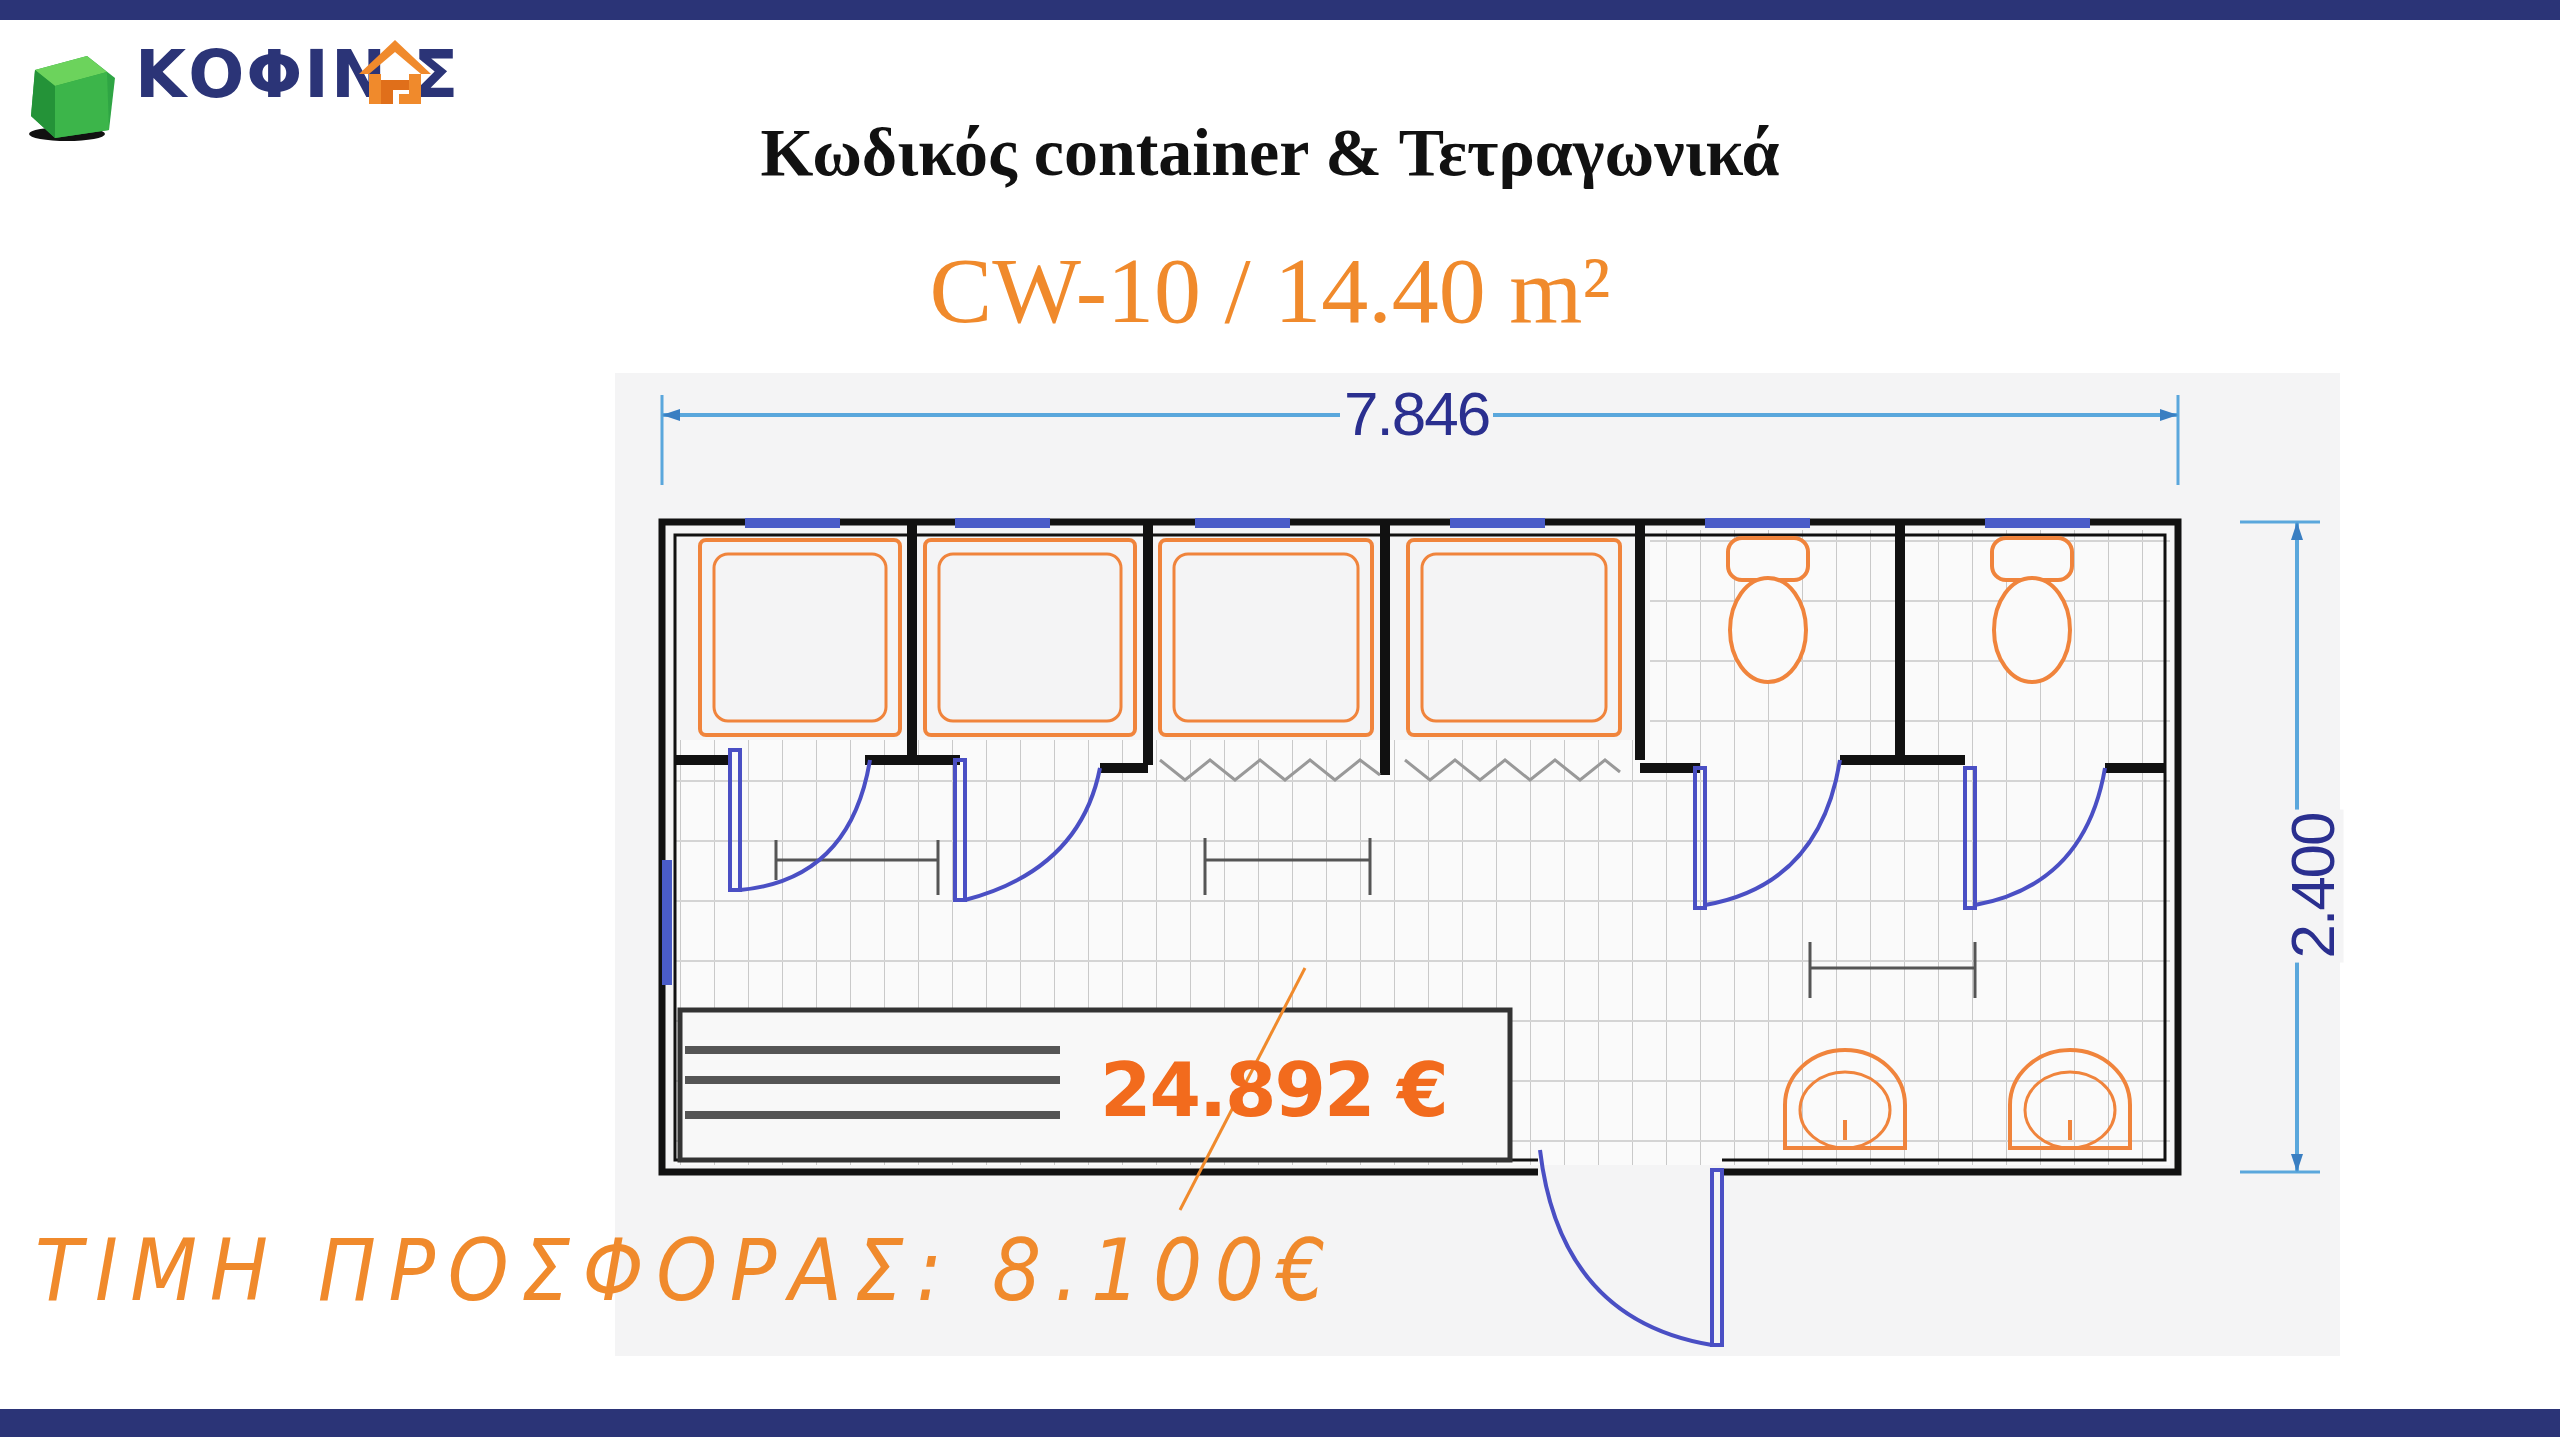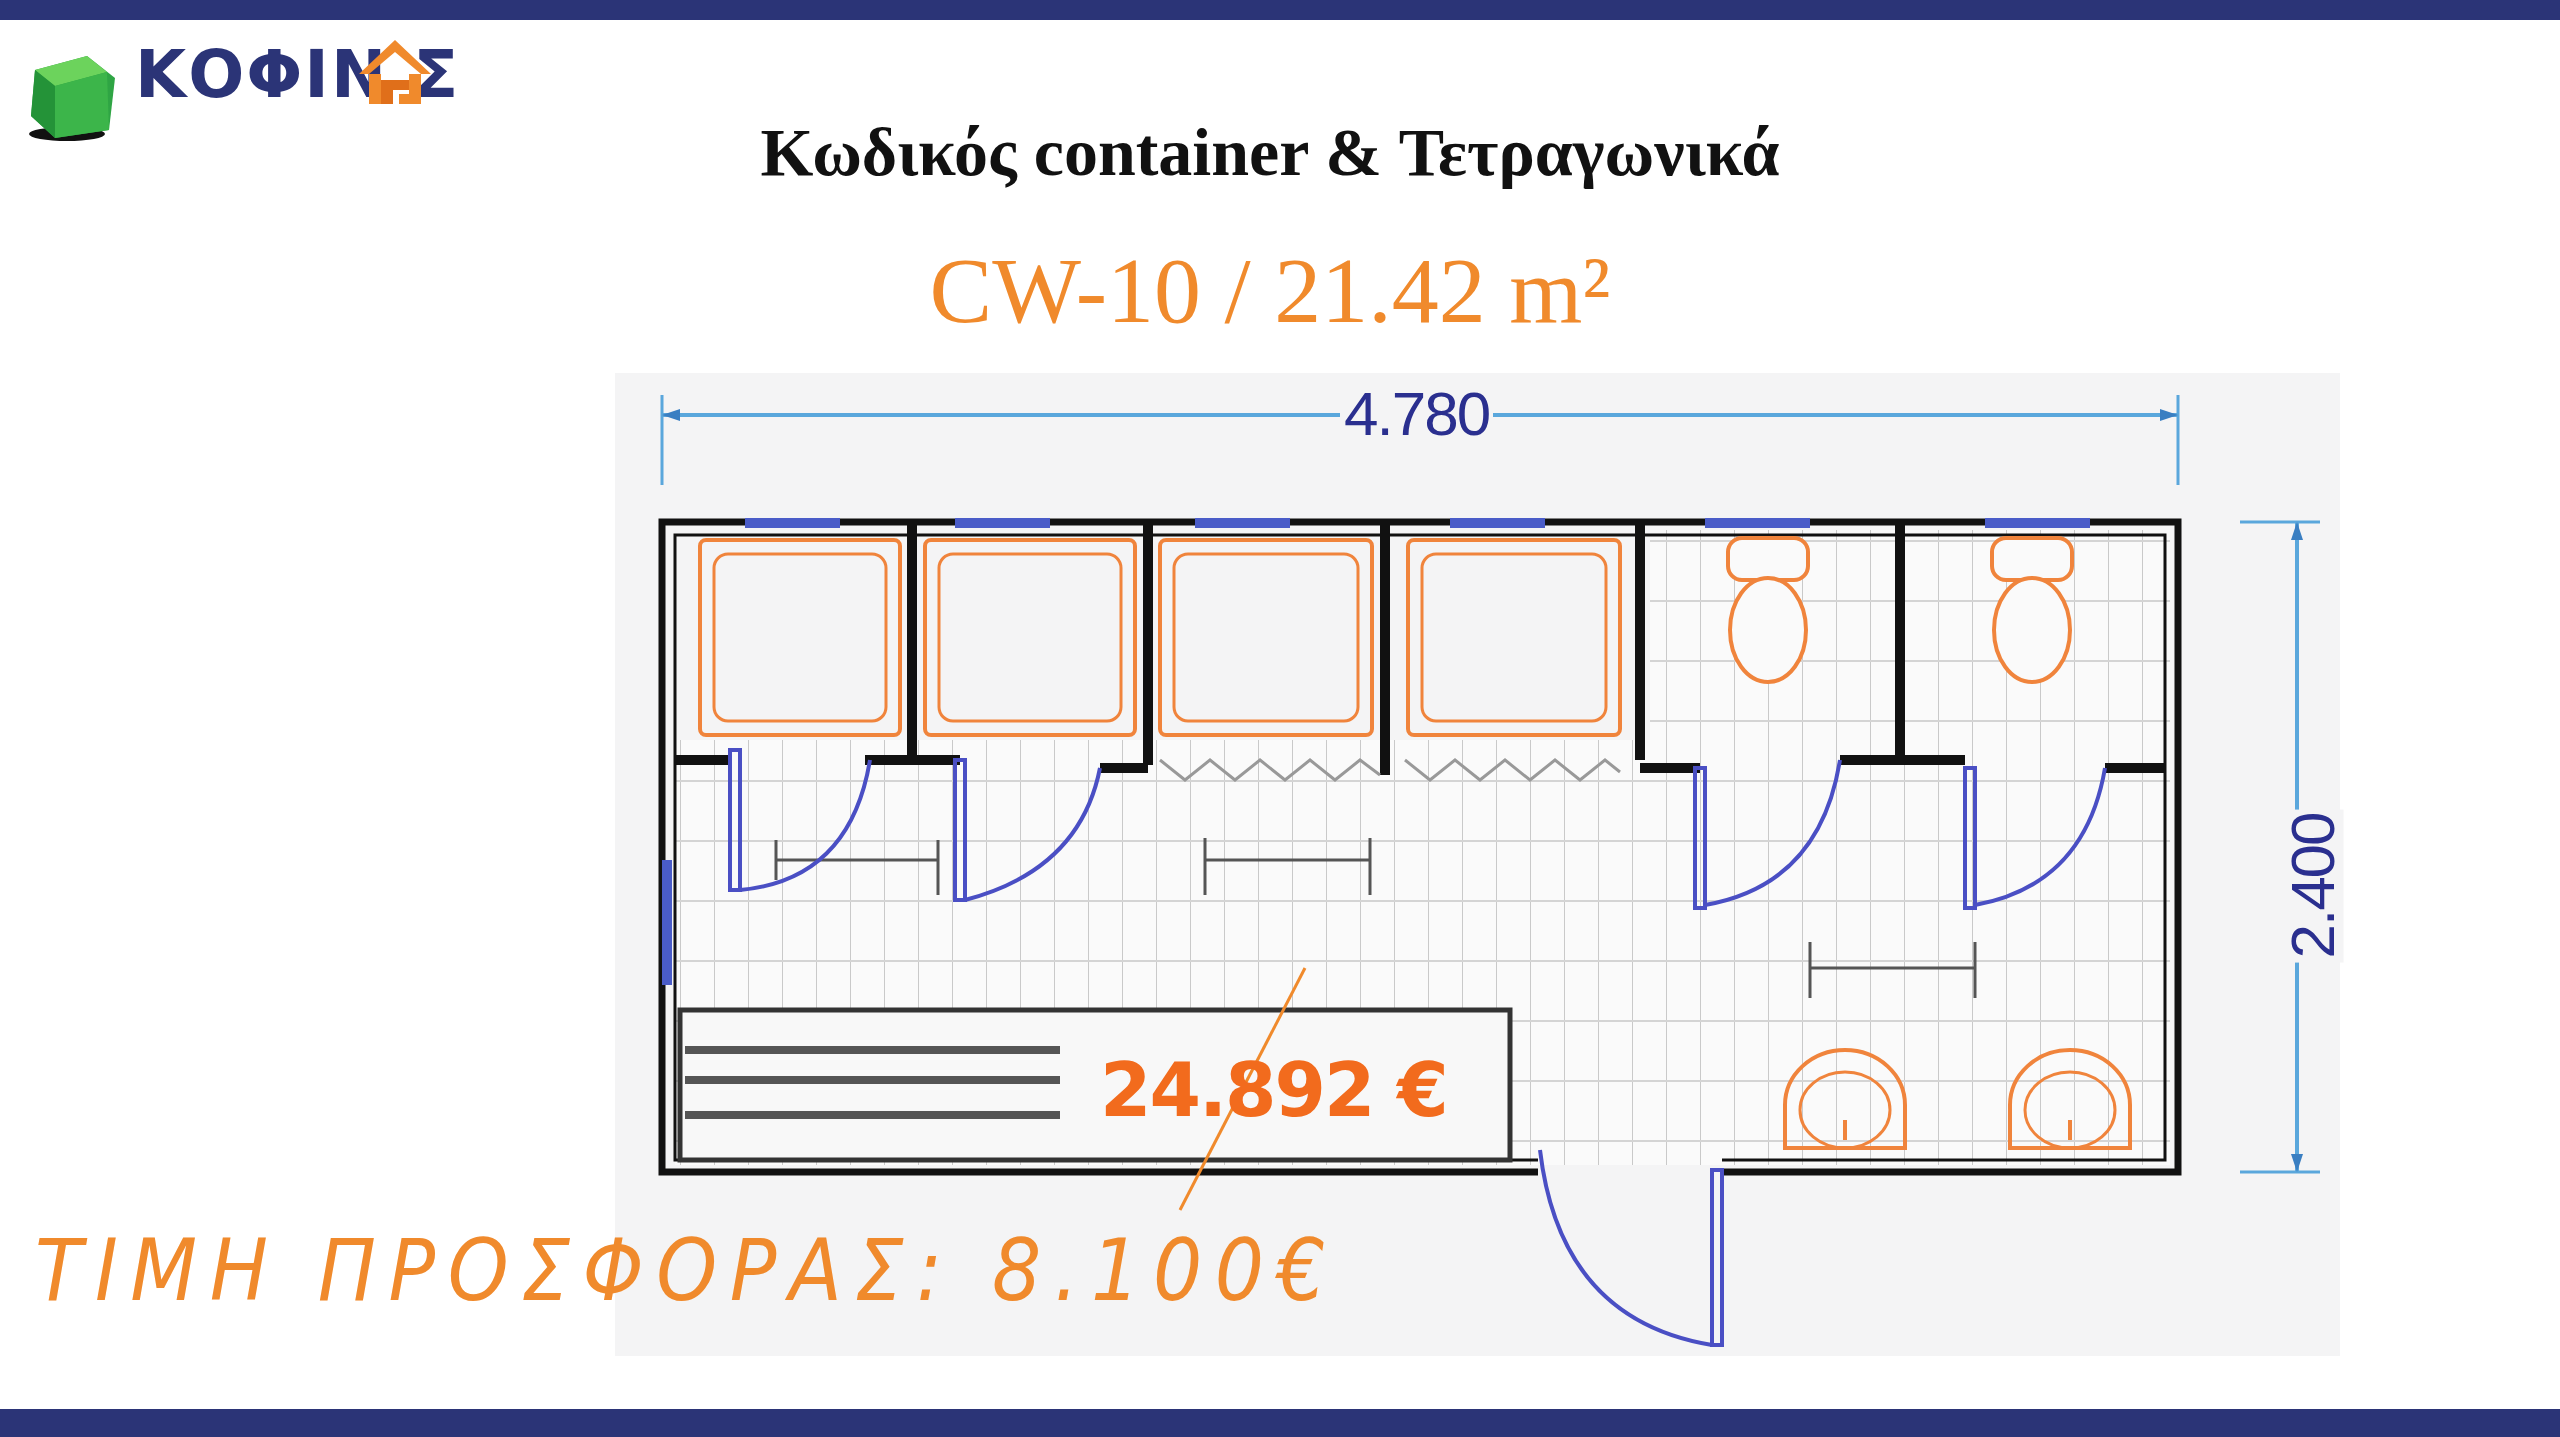--- a/index.html
+++ b/index.html
@@ -81,21 +81,21 @@
   <svg width="80" height="80" viewBox="0 0 80 80" style="position:absolute;left:330px;top:-4px">
     <polygon points="4,40 40,6 76,40 66,40 40,18 14,40" fill="#f08a2c"></polygon>
     <polygon points="14,40 26,40 26,70 14,70" fill="#f08a2c"></polygon>
     <polygon points="54,40 66,40 66,70 54,70" fill="#f08a2c"></polygon>
     <polygon points="26,46 54,46 54,56 38,56 38,70 26,70" fill="#e06f1a"></polygon>
     <polygon points="44,60 54,60 54,70 44,70" fill="#f08a2c"></polygon>
   </svg>
 </div>
 
 <div class="title">Κωδικός container &amp; Τετραγωνικά</div>
-<div class="code" style="color:#f08a2c">CW-10 / 21.42 m²</div>
+<div class="code" style="color:#f08a2c">CW-10 / 14.40 m²</div>
 
 <div class="plan-bg"></div>
 
 <svg class="plan-svg" width="2560" height="1437" viewBox="0 0 2560 1437">
   <defs>
     <pattern id="tiles" x="0" y="0" width="34" height="60" patternUnits="userSpaceOnUse">
       <rect width="34" height="60" fill="#fafafa"></rect>
       <line x1="0" y1="0" x2="0" y2="60" stroke="#c9c9c9" stroke-width="2"></line>
       <line x1="0" y1="0" x2="34" y2="0" stroke="#d4d4d4" stroke-width="4"></line>
     </pattern>
@@ -211,20 +211,20 @@
   <g>
     <rect x="680" y="1010" width="830" height="150" fill="#f8f8f8" stroke="#333" stroke-width="5"></rect>
     <line x1="685" y1="1050" x2="1060" y2="1050" stroke="#555" stroke-width="8"></line>
     <line x1="685" y1="1080" x2="1060" y2="1080" stroke="#555" stroke-width="8"></line>
     <line x1="685" y1="1115" x2="1060" y2="1115" stroke="#555" stroke-width="8"></line>
   </g>
 
   <line x1="1305" y1="968" x2="1180" y2="1210" stroke="#f08a2c" stroke-width="3"></line>
 </svg>
 
-<div class="dim-label dim-w" style="color:#2a2f8f">4.780</div>
+<div class="dim-label dim-w" style="color:#2a2f8f">7.846</div>
 <div class="dim-label dim-h" style="color:#2a2f8f">2.400</div>
 
 <div class="old-price" style="color:#f26b1d">24.892 €</div>
 
 <div class="offer" style="color:#f08a2c">ΤΙΜΗ ΠΡΟΣΦΟΡΑΣ: 8.100€</div>
 
 <div class="band band-bottom" style="background:#2b3477"></div>
 
 </body></html>

